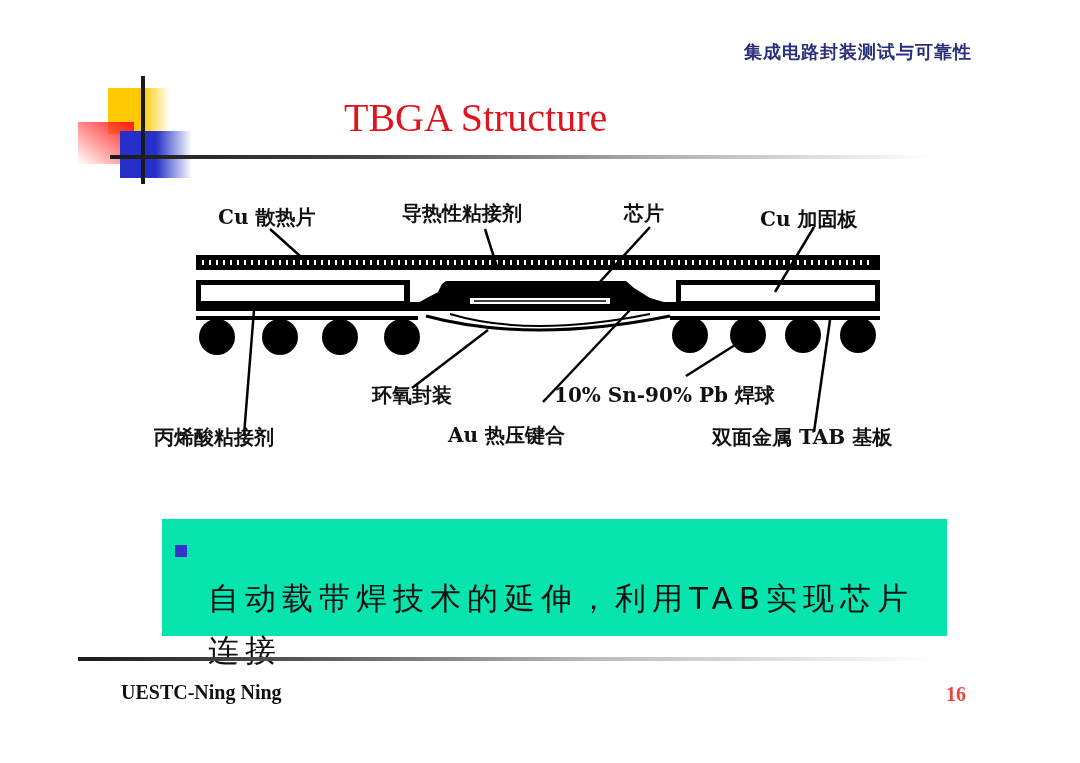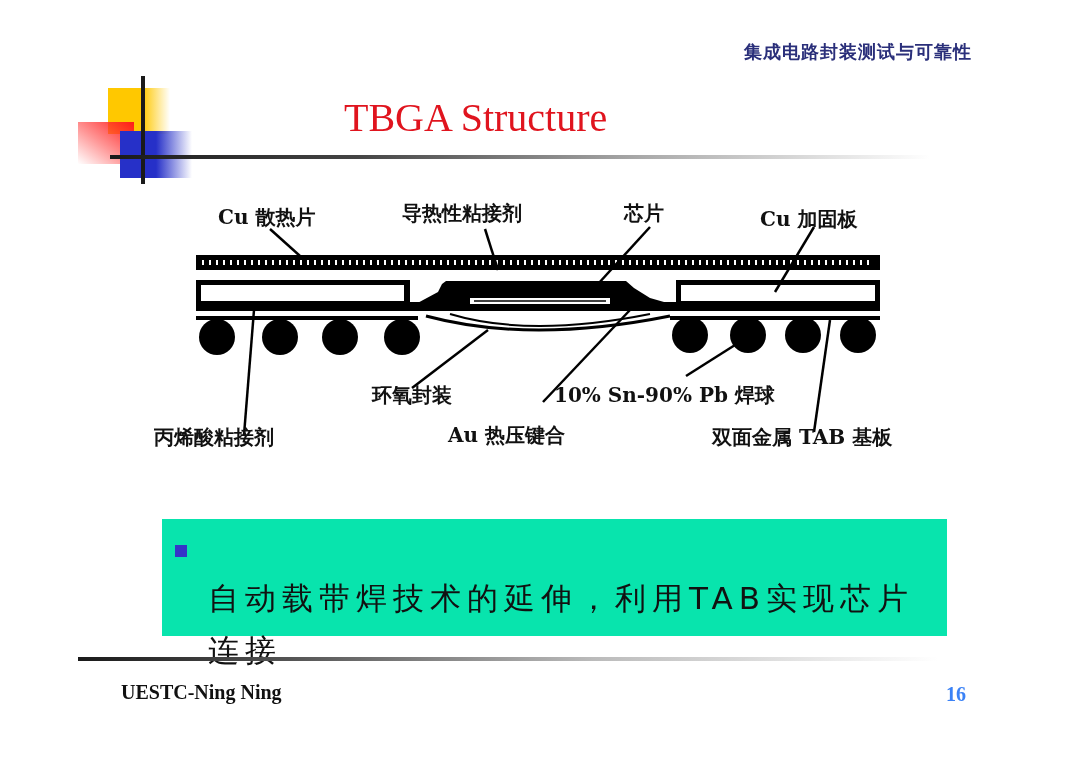--- a/index.html
+++ b/index.html
@@ -23,21 +23,21 @@
   .diagram svg { display: block; }
   .lbl { font-family: "DejaVu Serif", serif; font-size: 20px; fill: #111; font-weight: bold; }
 
   
   .callout { left: 162px; top: 519px; width: 785px; height: 117px; background: #08e4ad; }
   .bullet { left: 175px; top: 545px; width: 12px; height: 12px; background: #3534c8; }
   .callout-text { left: 208px; top: 528px; width: 720px; font-size: 31px; line-height: 52px; color: #111; font-family: "DejaVu Sans", sans-serif; letter-spacing: 6px; margin-top: 44px; }
 
   .footer-line { left: 78px; top: 657px; width: 860px; height: 4px; background: linear-gradient(to right, #1a1a1a 0%, #555 25%, #bbb 60%, rgba(255,255,255,0) 100%); }
   .footer-author { left: 121px; top: 681px; font-family: "Liberation Serif", serif; font-weight: bold; font-size: 20px; color: #111; white-space: nowrap; text-align: center; }
-  .page-number { left: 946px; top: 683px; font-family: "Liberation Serif", serif; font-weight: bold; font-size: 20px; color: #3b82f6; text-align: right; }
+  .page-number { left: 946px; top: 683px; font-family: "Liberation Serif", serif; font-weight: bold; font-size: 20px; color: #ef4444; text-align: right; }
 </style>
 </head>
 <body>
 
 <div class="abs course-title">集成电路封装测试与可靠性</div>
 
 <div>
   <div class="abs deco-yellow"></div>
   <div class="abs deco-red"></div>
   <div class="abs deco-blue"></div>

